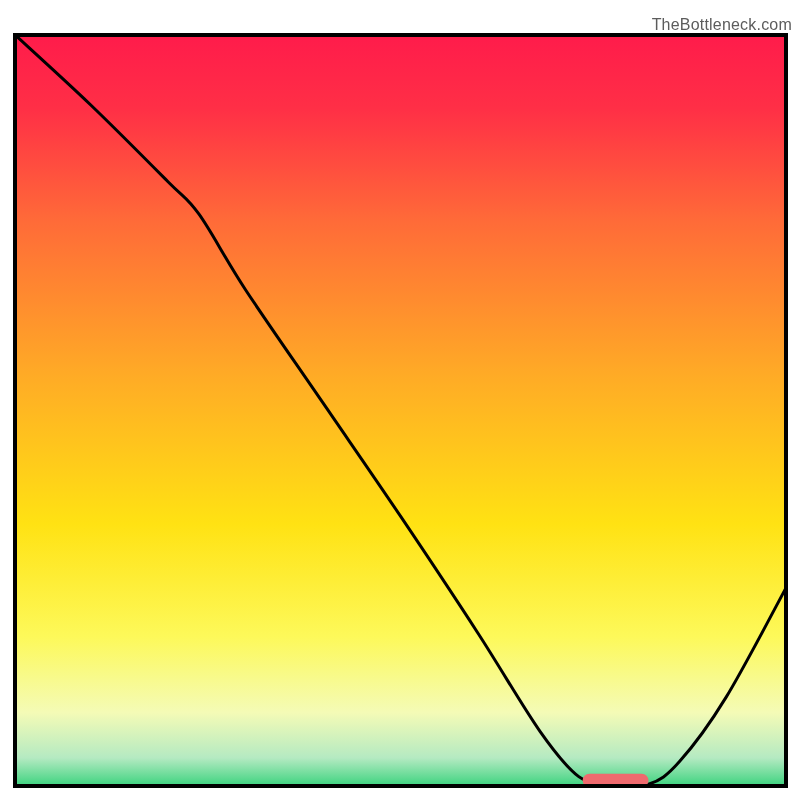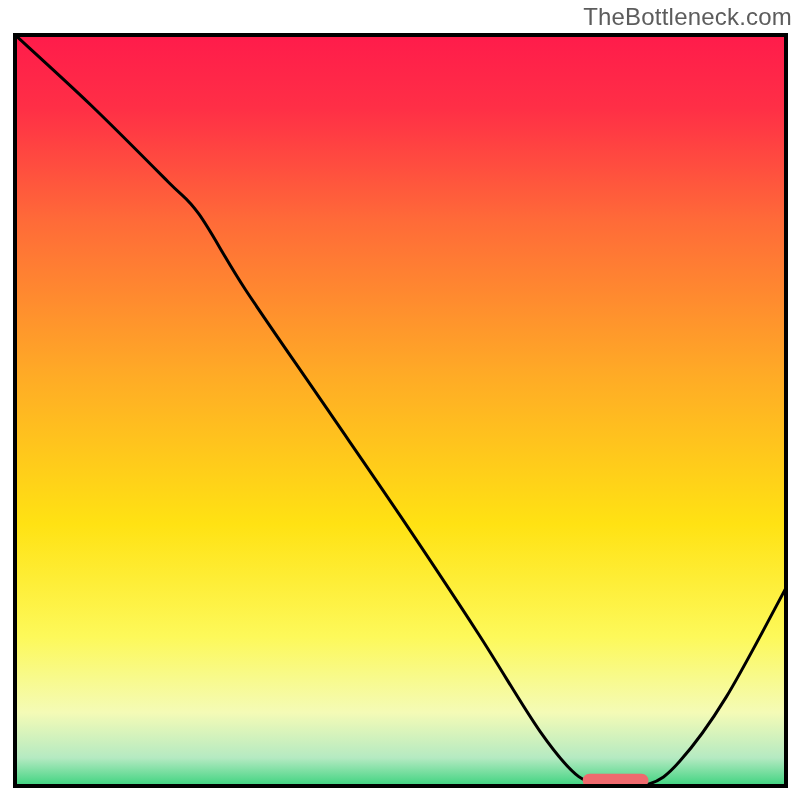--- a/index.html
+++ b/index.html
@@ -12,24 +12,24 @@
     font-family: Arial, Helvetica, sans-serif;
   }
   .frame {
     position: relative;
     width: 800px;
     height: 800px;
     background: #ffffff;
   }
   .watermark {
     position: absolute;
-    top: 3px;
+    top: 16px;
     right: 8px;
     color: #5c5c5c;
-    font-size: 24px;
+    font-size: 16px;
     font-weight: 500;
     letter-spacing: 0.2px;
     font-family: Arial, Helvetica, sans-serif;
   }
   svg.chart {
     position: absolute;
     left: 13px;
     top: 33px;
     width: 775px;
     height: 755px;

